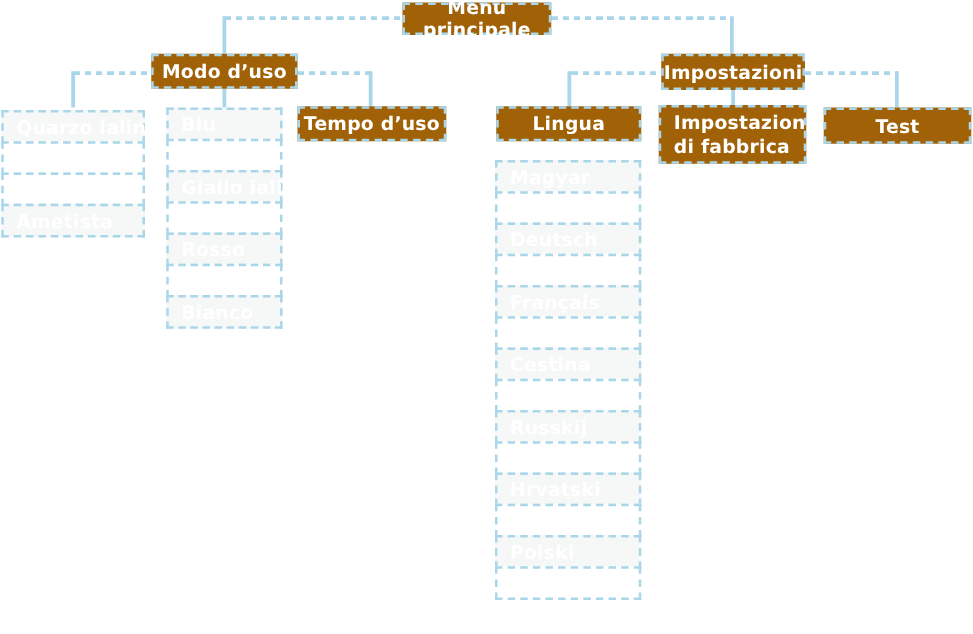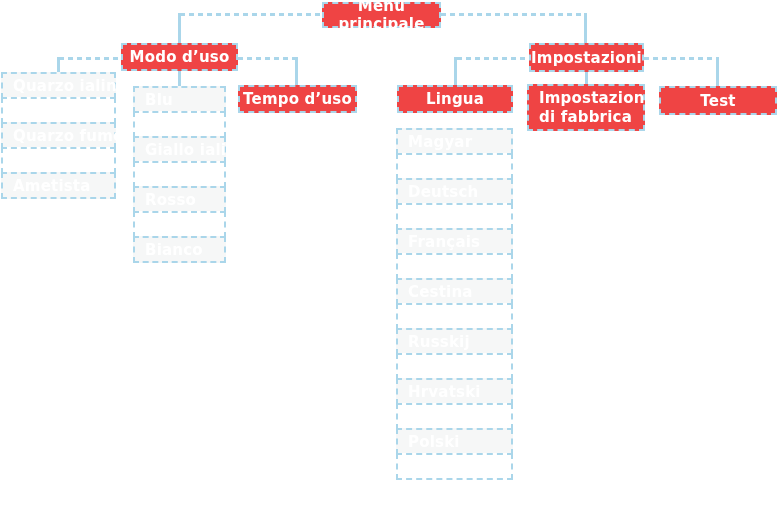--- a/index.html
+++ b/index.html
@@ -3,21 +3,21 @@
 <meta charset="utf-8">
 <style>
   html,body{margin:0;padding:0;background:#ffffff;}
   #stage{
     position:relative;width:778px;height:507px;background:#ffffff;
     font-family:"DejaVu Sans","Liberation Sans",sans-serif;overflow:hidden;
   }
   
   .node{
     position:absolute;box-sizing:border-box;
-    border:2px dashed #aad6ea;background:#ef4444;
+    border:2px dashed #aad6ea;background:#a16207;
     color:#ffffff;font-weight:bold;font-size:15px;
     display:flex;align-items:center;justify-content:center;
     text-align:center;letter-spacing:.2px;
   }
   .node.left-align{justify-content:flex-start;text-align:left;padding:2px 10px;line-height:19px;}
   
   .stack{position:absolute;box-sizing:border-box;}
   .cell{
     box-sizing:border-box;height:27px;margin-top:-2px;
     border:2px dashed #aad6ea;background:#ffffff;
@@ -63,28 +63,25 @@
   <div class="node" style="left:529px;top:43px;width:115px;height:29px;">Impostazioni</div>
 
   <div class="node" style="left:238px;top:85px;width:119px;height:28px;">Tempo d’uso</div>
 
   <div class="node" style="left:397px;top:85px;width:116px;height:28px;">Lingua</div>
 
   <div class="node left-align" style="left:527px;top:84px;width:118px;height:47px;">Impostazioni di fabbrica</div>
 
   <div class="node" style="left:659px;top:86px;width:118px;height:29px;">Test</div>
 
-  <div class="stack" style="left:1px;top:72px;width:115px;">
+  <div class="stack" style="left:1px;top:88px;width:115px;">
       <div class="cell filled">
         <span>Quarzo ialino</span>
       </div>
       <div class="cell"></div>
-      <div class="cell filled">
-        <span>Quarzo fumè</span>
-      </div>
       <div class="cell"></div>
       <div class="cell filled">
         <span>Ametista</span>
       </div>
     </div>
 
   <div class="stack" style="left:133px;top:86px;width:93px;">
       <div class="cell filled">
         <span>Blu</span>
       </div>

